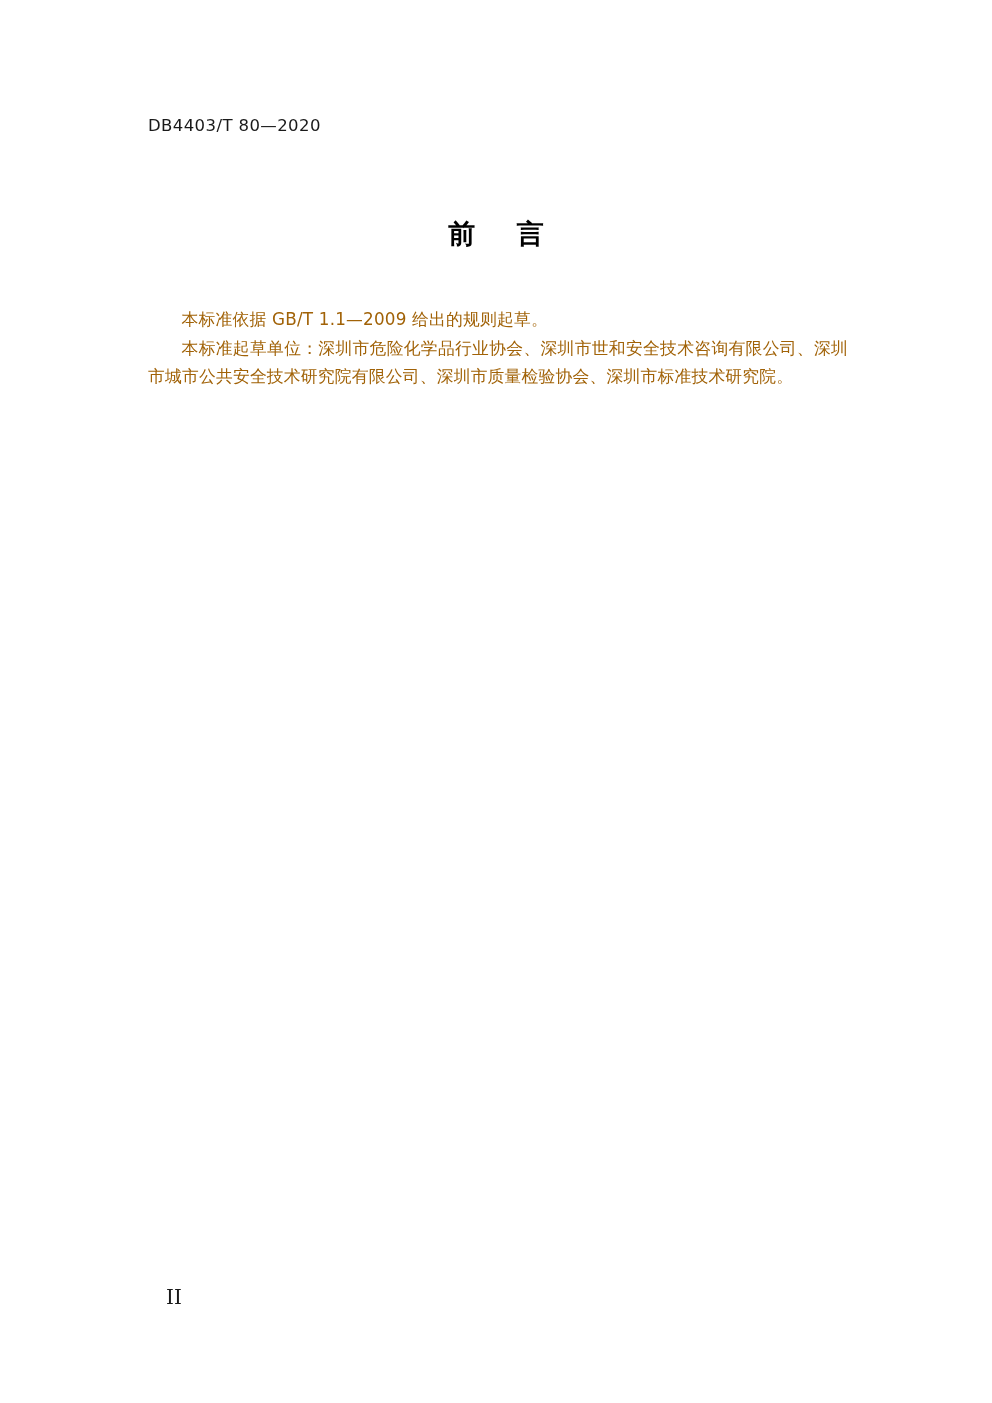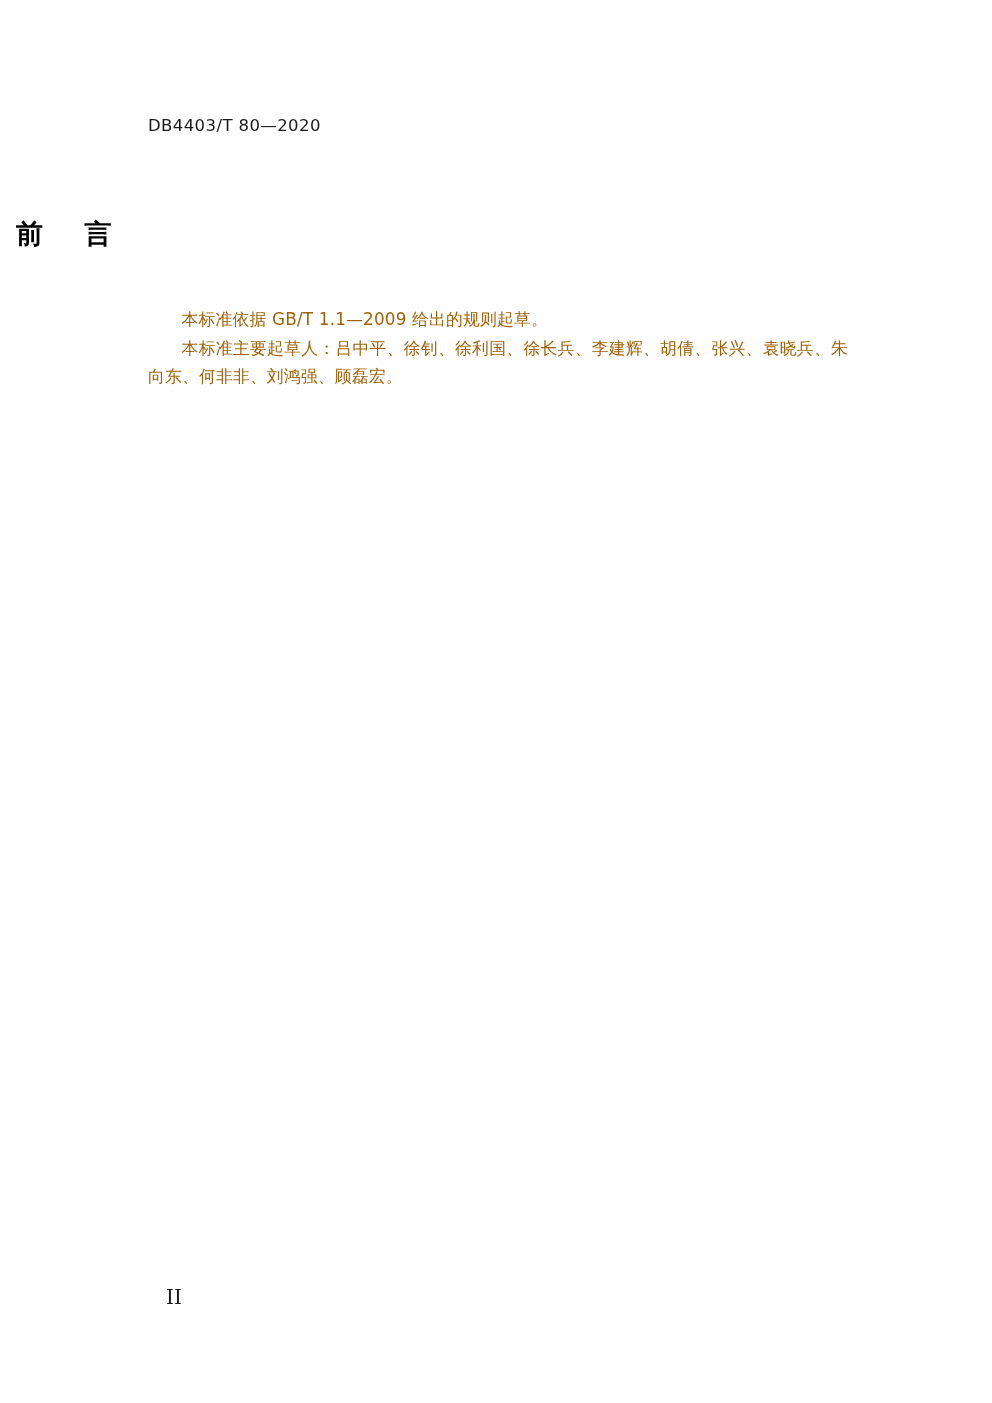--- a/index.html
+++ b/index.html
@@ -25,21 +25,21 @@
     font-size: 16.5px;
     letter-spacing: 0.4px;
     color: #1a1a1a;
     white-space: nowrap;
   }
   .doc-title {
     position: absolute;
     top: 216px;
     left: 0;
     width: 992px;
-    text-align: left;
+    text-align: center;
     font-family: "DejaVu Sans", "Liberation Sans", sans-serif;
     font-size: 27px;
     font-weight: bold;
     letter-spacing: 16px;
     text-indent: 16px;
     color: #000000;
   }
   .body-block {
     position: absolute;
     top: 305px;
@@ -70,18 +70,18 @@
 <body>
 
 <div class="page">
 
   <div class="header-code">DB4403/T 80—2020</div>
 
   <div class="doc-title">前 言</div>
 
   <div class="body-block">
     <p class="para">本标准依据 GB/T 1.1—2009 给出的规则起草。</p>
-    <p class="para">本标准主要起草人：吕中平、徐钊、徐利国、徐长兵、李建辉、胡倩、张兴、袁晓兵、朱向东、何非非、刘鸿强、顾磊宏。</p>
+    <p class="para">本标准起草单位：深圳市危险化学品行业协会、深圳市世和安全技术咨询有限公司、深圳市城市公共安全技术研究院有限公司、深圳市质量检验协会、深圳市标准技术研究院。</p>
   </div>
 
   <div class="page-number">II</div>
 
 </div>
 
 </body></html>

